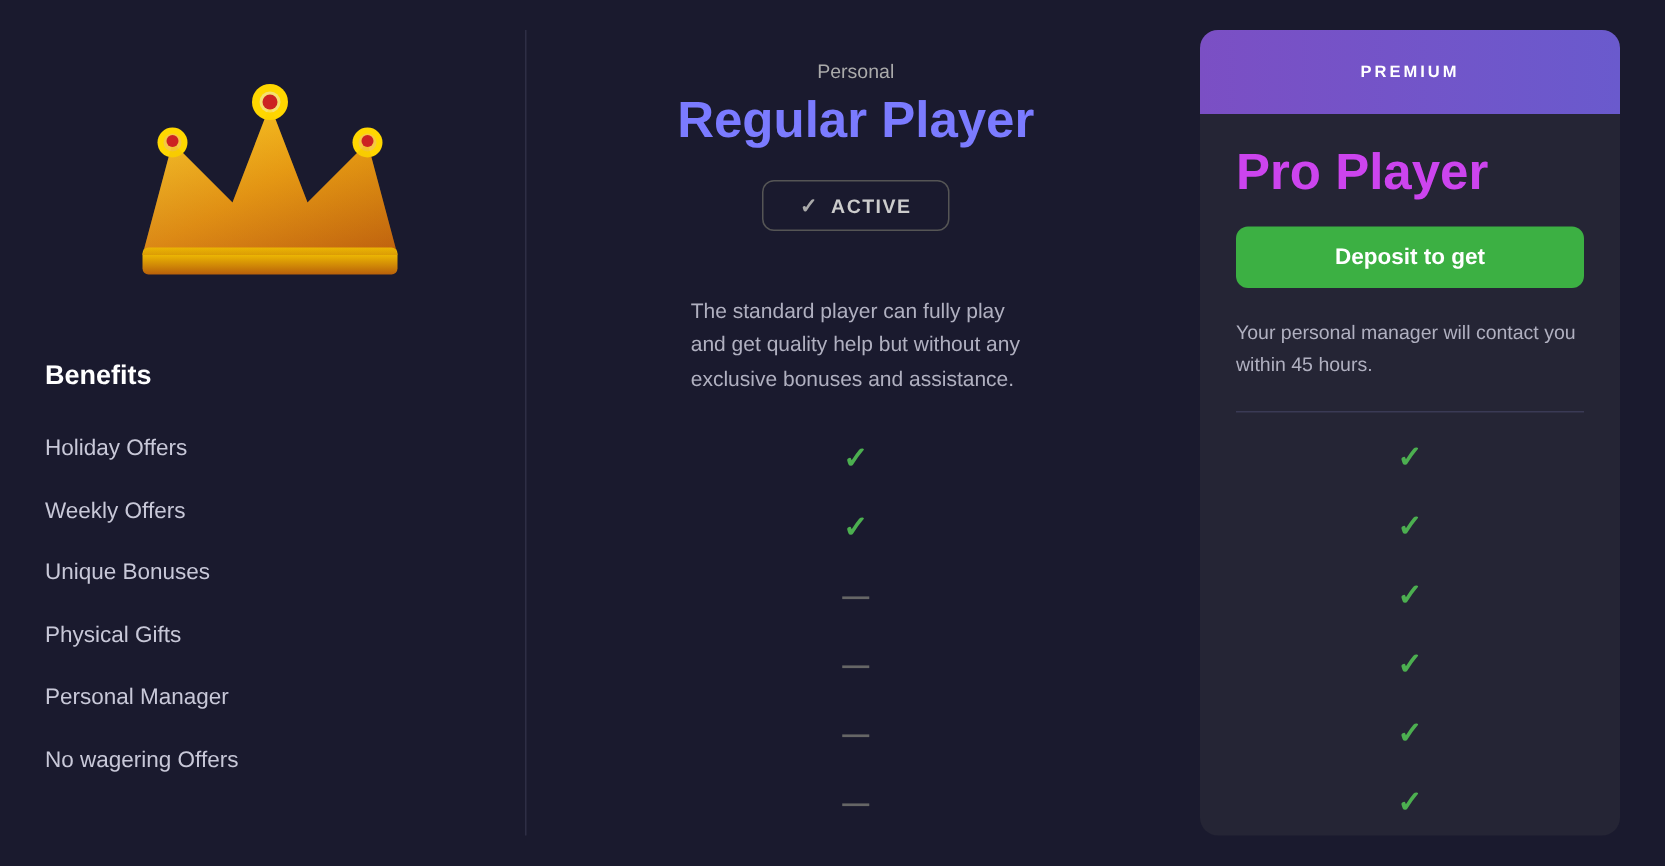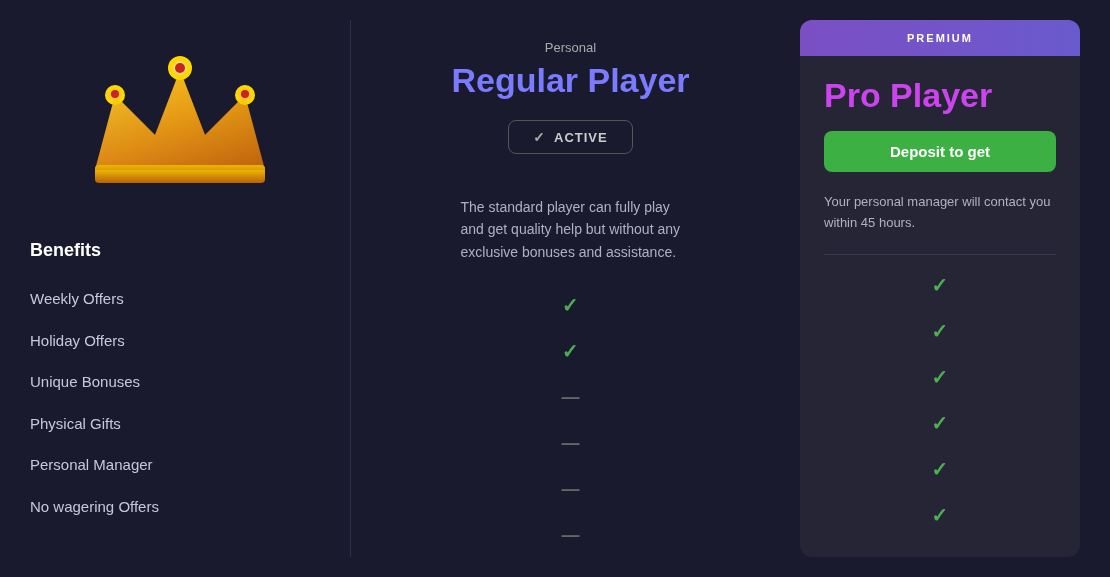--- a/index.html
+++ b/index.html
@@ -152,21 +152,21 @@
       flex-direction: column;
       background-color: #252535;
       border-radius: 12px;
       overflow: hidden;
       margin-left: 10px;
     }
 
     .premium-banner {
       background: linear-gradient(90deg, #7b4fc4, #6a5acd);
       text-align: center;
-      padding: 12px 0;
+      padding: 22px 0;
       font-size: 11px;
       font-weight: 700;
       letter-spacing: 2px;
       color: #ffffff;
     }
 
     .pro-content {
       padding: 20px 24px;
       display: flex;
       flex-direction: column;
@@ -258,22 +258,22 @@
 
         <circle cx="35" cy="54" r="4" fill="#cc2222"></circle>
         <circle cx="165" cy="54" r="4" fill="#cc2222"></circle>
         <circle cx="100" cy="28" r="5" fill="#cc2222"></circle>
       </svg>
     </div>
 
     <div class="benefits-section">
       <div class="benefits-title">Benefits</div>
       <div id="benefit-rows-container">
+          <div class="benefit-row">Holiday Offers</div>
           <div class="benefit-row">Weekly Offers</div>
-          <div class="benefit-row">Holiday Offers</div>
           <div class="benefit-row">Unique Bonuses</div>
           <div class="benefit-row">Physical Gifts</div>
           <div class="benefit-row">Personal Manager</div>
           <div class="benefit-row">No wagering Offers</div>
         </div>
     </div>
   </div>
 
   <div class="middle-col">
     <div class="player-type-label">Personal</div>

